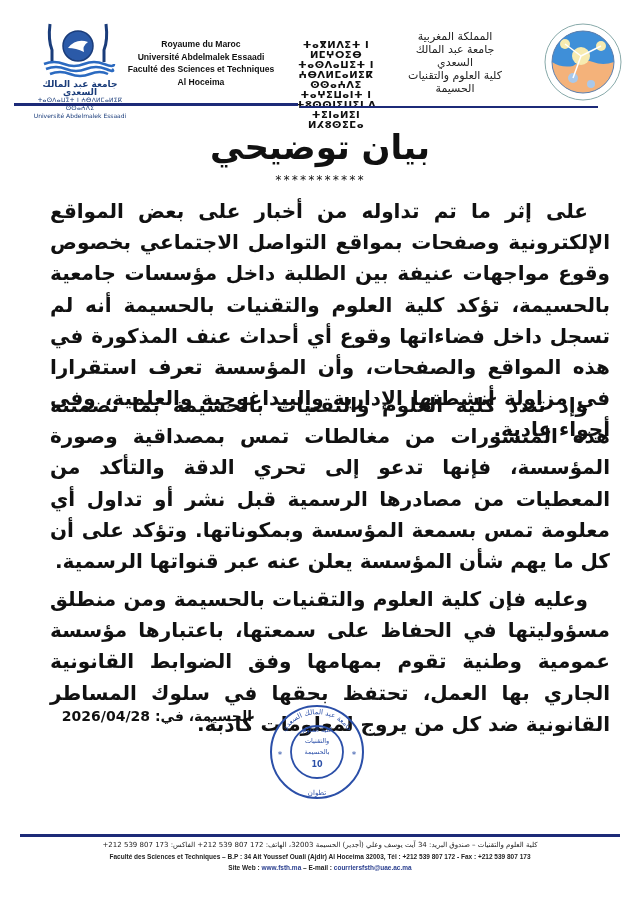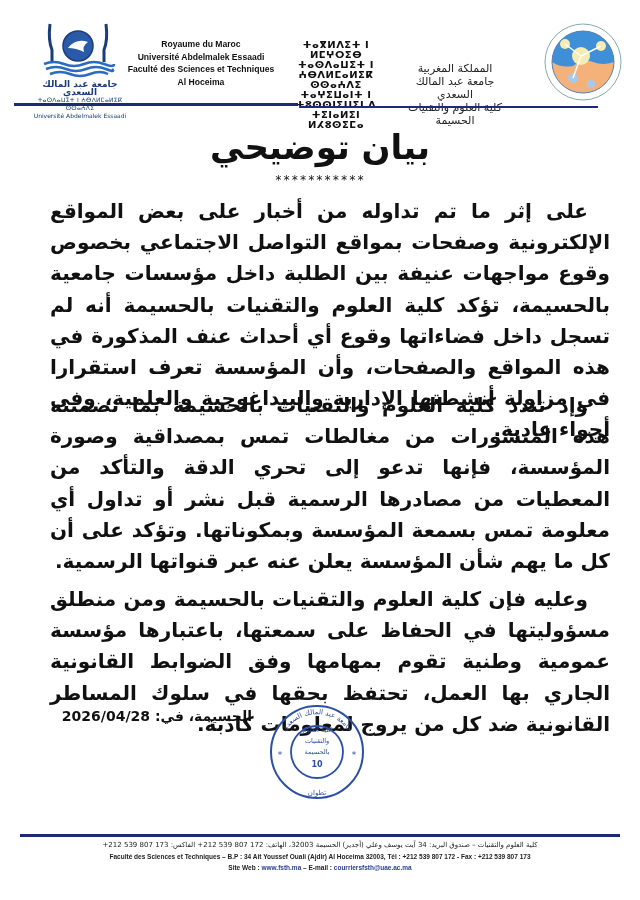--- a/index.html
+++ b/index.html
@@ -8,21 +8,21 @@
   .header { position: absolute; left: 0; top: 0; width: 640px; height: 112px; }
   .logo-left { position: absolute; left: 38px; top: 20px; width: 80px; height: 80px; }
   .logo-left .emblem { position: absolute; left: 0; top: 0; width: 80px; height: 62px; }
   .logo-left .cap { position: absolute; left: -8px; top: 60px; width: 100px; text-align: center; line-height: 8px; }
   .logo-left .cap .ar { font-size: 9px; color: #1a3c7a; font-weight: bold; display: block; }
   .logo-left .cap .tz { font-size: 6px; color: #1a3c7a; display: block; letter-spacing: .3px; }
   .logo-left .cap .fr { font-size: 6px; color: #1a3c7a; display: block; }
 
   .fr-block { position: absolute; left: 126px; top: 38px; width: 150px; text-align: center; font-family: "Liberation Sans", sans-serif; font-size: 8.6px; font-weight: bold; line-height: 12.5px; color: #111; }
   .tz-block { position: absolute; left: 276px; top: 40px; width: 120px; text-align: center; font-family: "DejaVu Sans", sans-serif; font-size: 10px; font-weight: bold; line-height: 10px; color: #111; letter-spacing: .5px; }
-  .ar-block { position: absolute; left: 400px; top: 30px; width: 110px; text-align: center; font-family: "DejaVu Sans", sans-serif; font-size: 11px; line-height: 13px; direction: rtl; color: #222; margin-top: 32px; }
+  .ar-block { position: absolute; left: 400px; top: 30px; width: 110px; text-align: center; font-family: "DejaVu Sans", sans-serif; font-size: 11px; line-height: 13px; direction: rtl; color: #222; }
   .logo-right { position: absolute; left: 543px; top: 22px; width: 80px; height: 80px; }
 
   .hrule { position: absolute; left: 14px; width: 600px; height: 3px; background: #1c2a78; }
   .hrule.top { top: 103px; left: 14px; width: 284px; }
   .hrule.top2 { top: 106px; left: 300px; width: 298px; height: 2px;}
   .hrule.bottom { top: 834px; left: 20px; width: 600px; height: 3px; }
 
   .title { position: absolute; left: 0; top: 125px; width: 640px; text-align: center; font-family: "DejaVu Sans", sans-serif; font-size: 34px; font-weight: bold; direction: rtl; line-height: 44px; }
   .stars { position: absolute; left: 0; top: 173px; width: 640px; text-align: center; font-family: "DejaVu Sans Mono", monospace; font-size: 12px; letter-spacing: 1px; }
 

